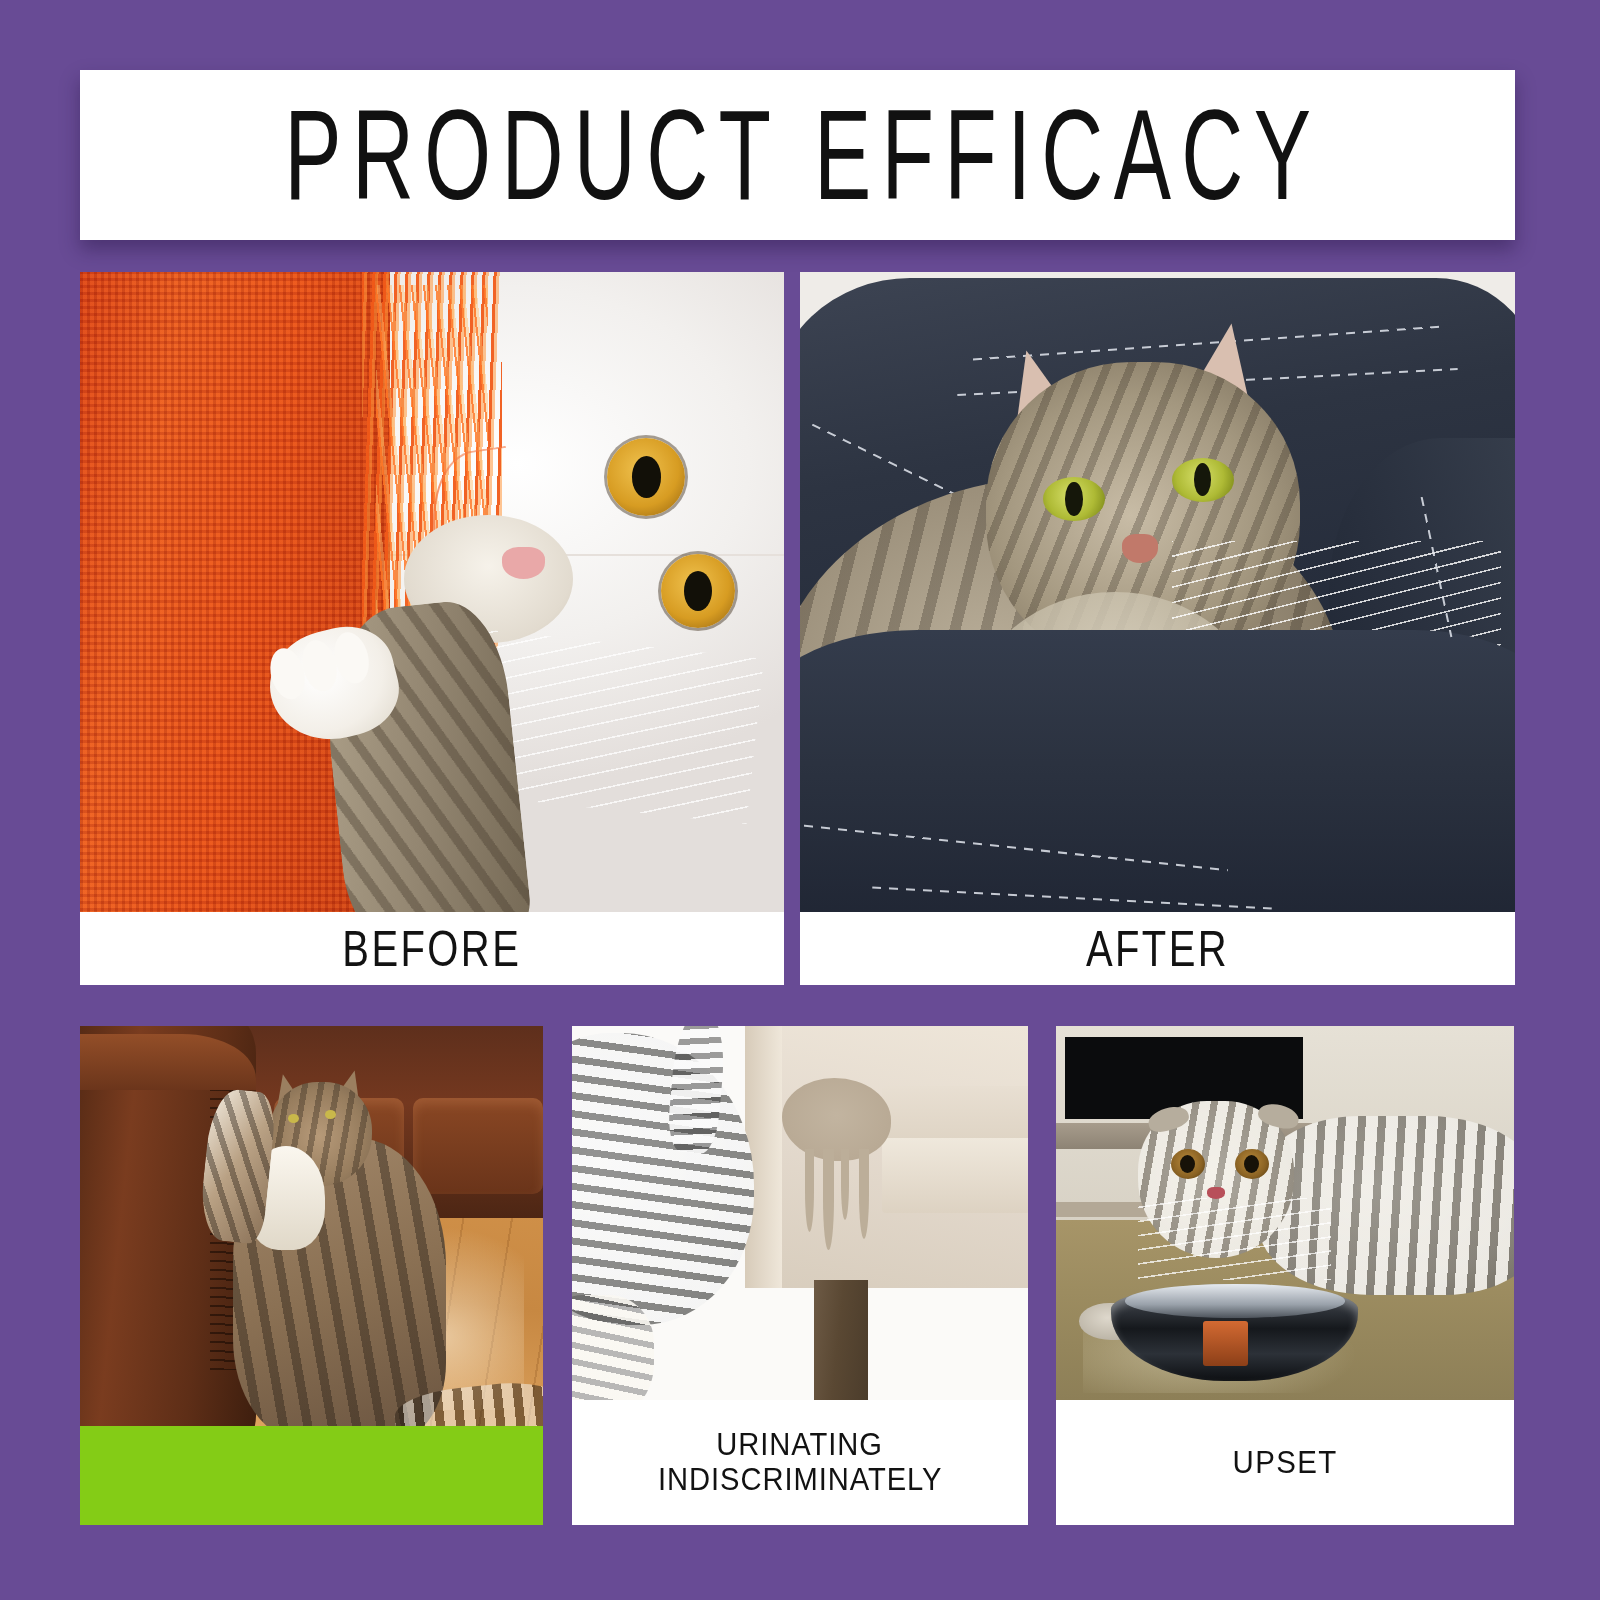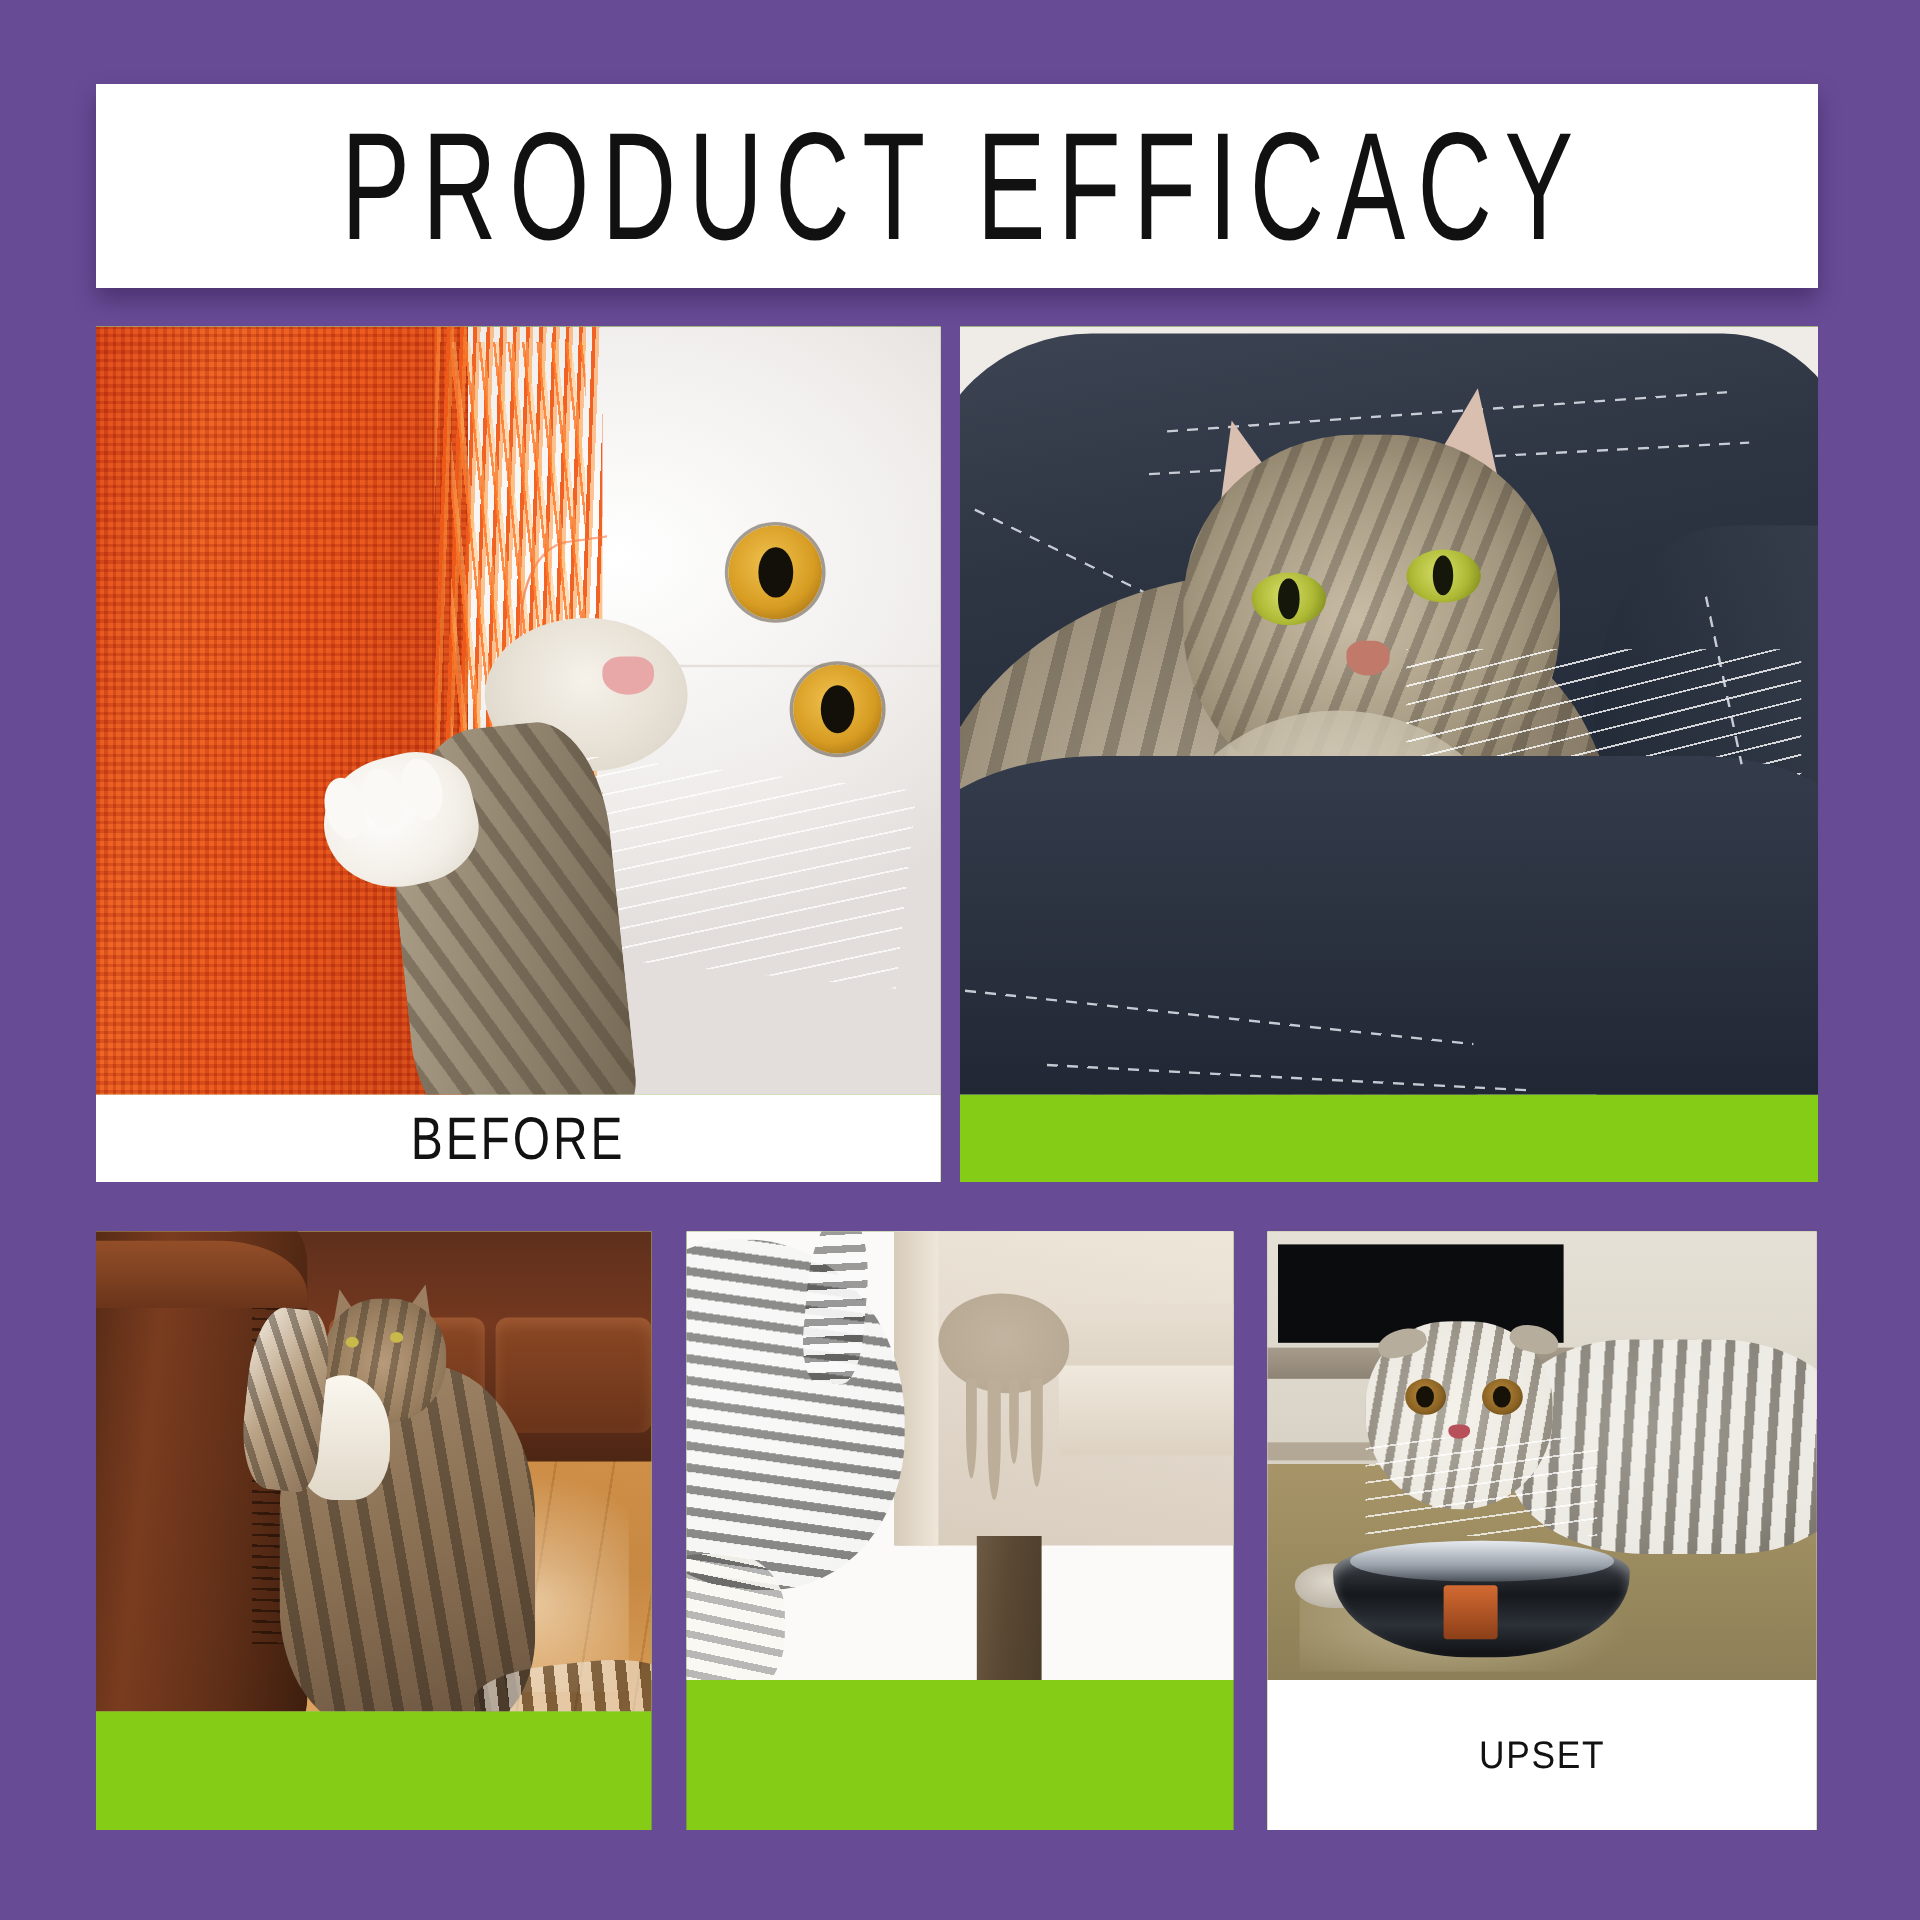--- a/index.html
+++ b/index.html
@@ -596,20 +596,23 @@
           <span></span>
         </div>
       <div class="af-nose ph"></div>
       <div class="af-whisk ph"></div>
       <div class="af-paw ph"></div>
       <div class="af-bed-front ph"></div>
       <div class="af-stitch s4 ph"></div>
       <div class="af-stitch s5 ph"></div>
       <div class="af-stitch s6 ph"></div>
     </div>
+    <div class="panel-caption">
+      <div class="cap-line">AFTER</div>
+    </div>
   </div>
 
   <div class="panel" id="panel-scratching">
     <div class="panel-photo">
       <div class="sc-bg ph"></div>
       <div class="sc-floor ph"></div>
       <div class="sc-floor-hi ph"></div>
       <div class="sc-sofa-back ph"></div>
       <div class="sc-cushion c1 ph"></div>
       <div class="sc-cushion c2 ph"></div>
@@ -637,20 +640,24 @@
       <div class="ur-seat2 ph"></div>
       <div class="ur-stain ph"></div>
       <div class="ur-drip d1 ph"></div>
       <div class="ur-drip d2 ph"></div>
       <div class="ur-drip d3 ph"></div>
       <div class="ur-drip d4 ph"></div>
       <div class="ur-leg ph"></div>
       <div class="ur-cat ph"></div>
       <div class="ur-tail ph"></div>
       <div class="ur-hind ph"></div>
+    </div>
+    <div class="panel-caption">
+      <div class="cap-line">URINATING</div>
+      <div class="cap-line">INDISCRIMINATELY</div>
     </div>
   </div>
 
   <div class="panel" id="panel-upset">
     <div class="panel-photo">
       <div class="up-bg ph"></div>
       <div class="up-wall ph"></div>
       <div class="up-dark ph"></div>
       <div class="up-band ph"></div>
       <div class="up-band2 ph"></div>

